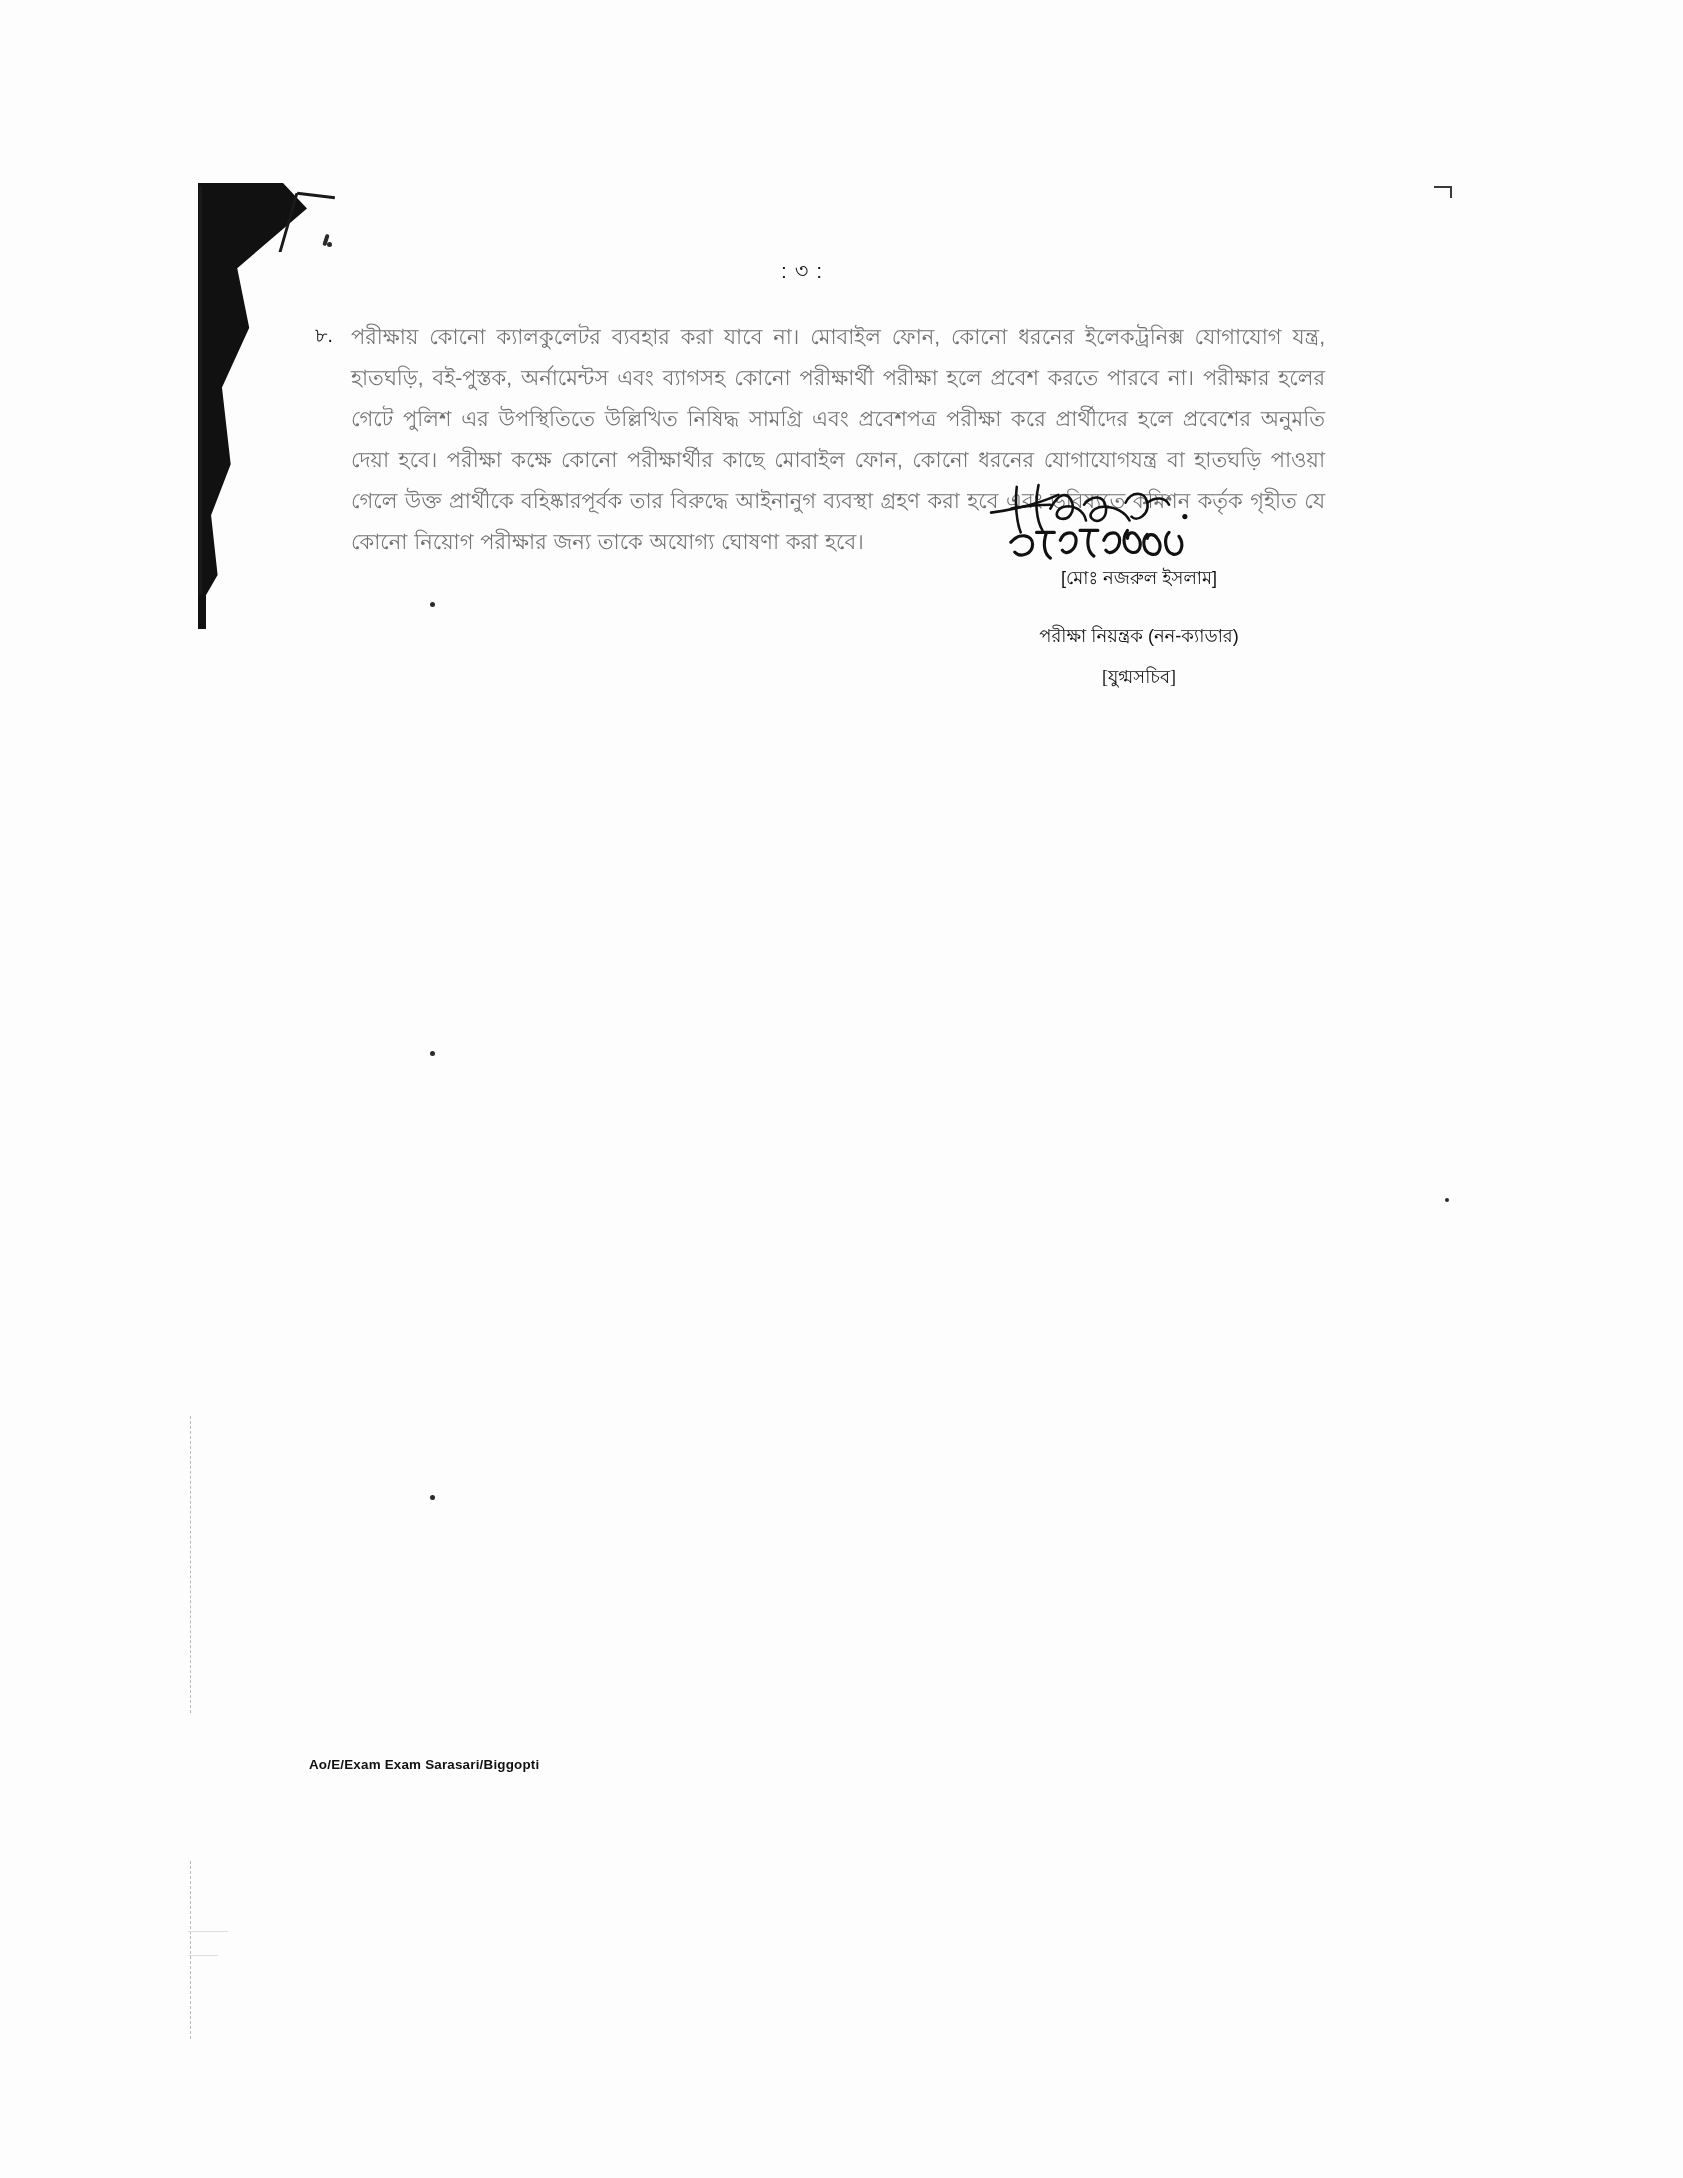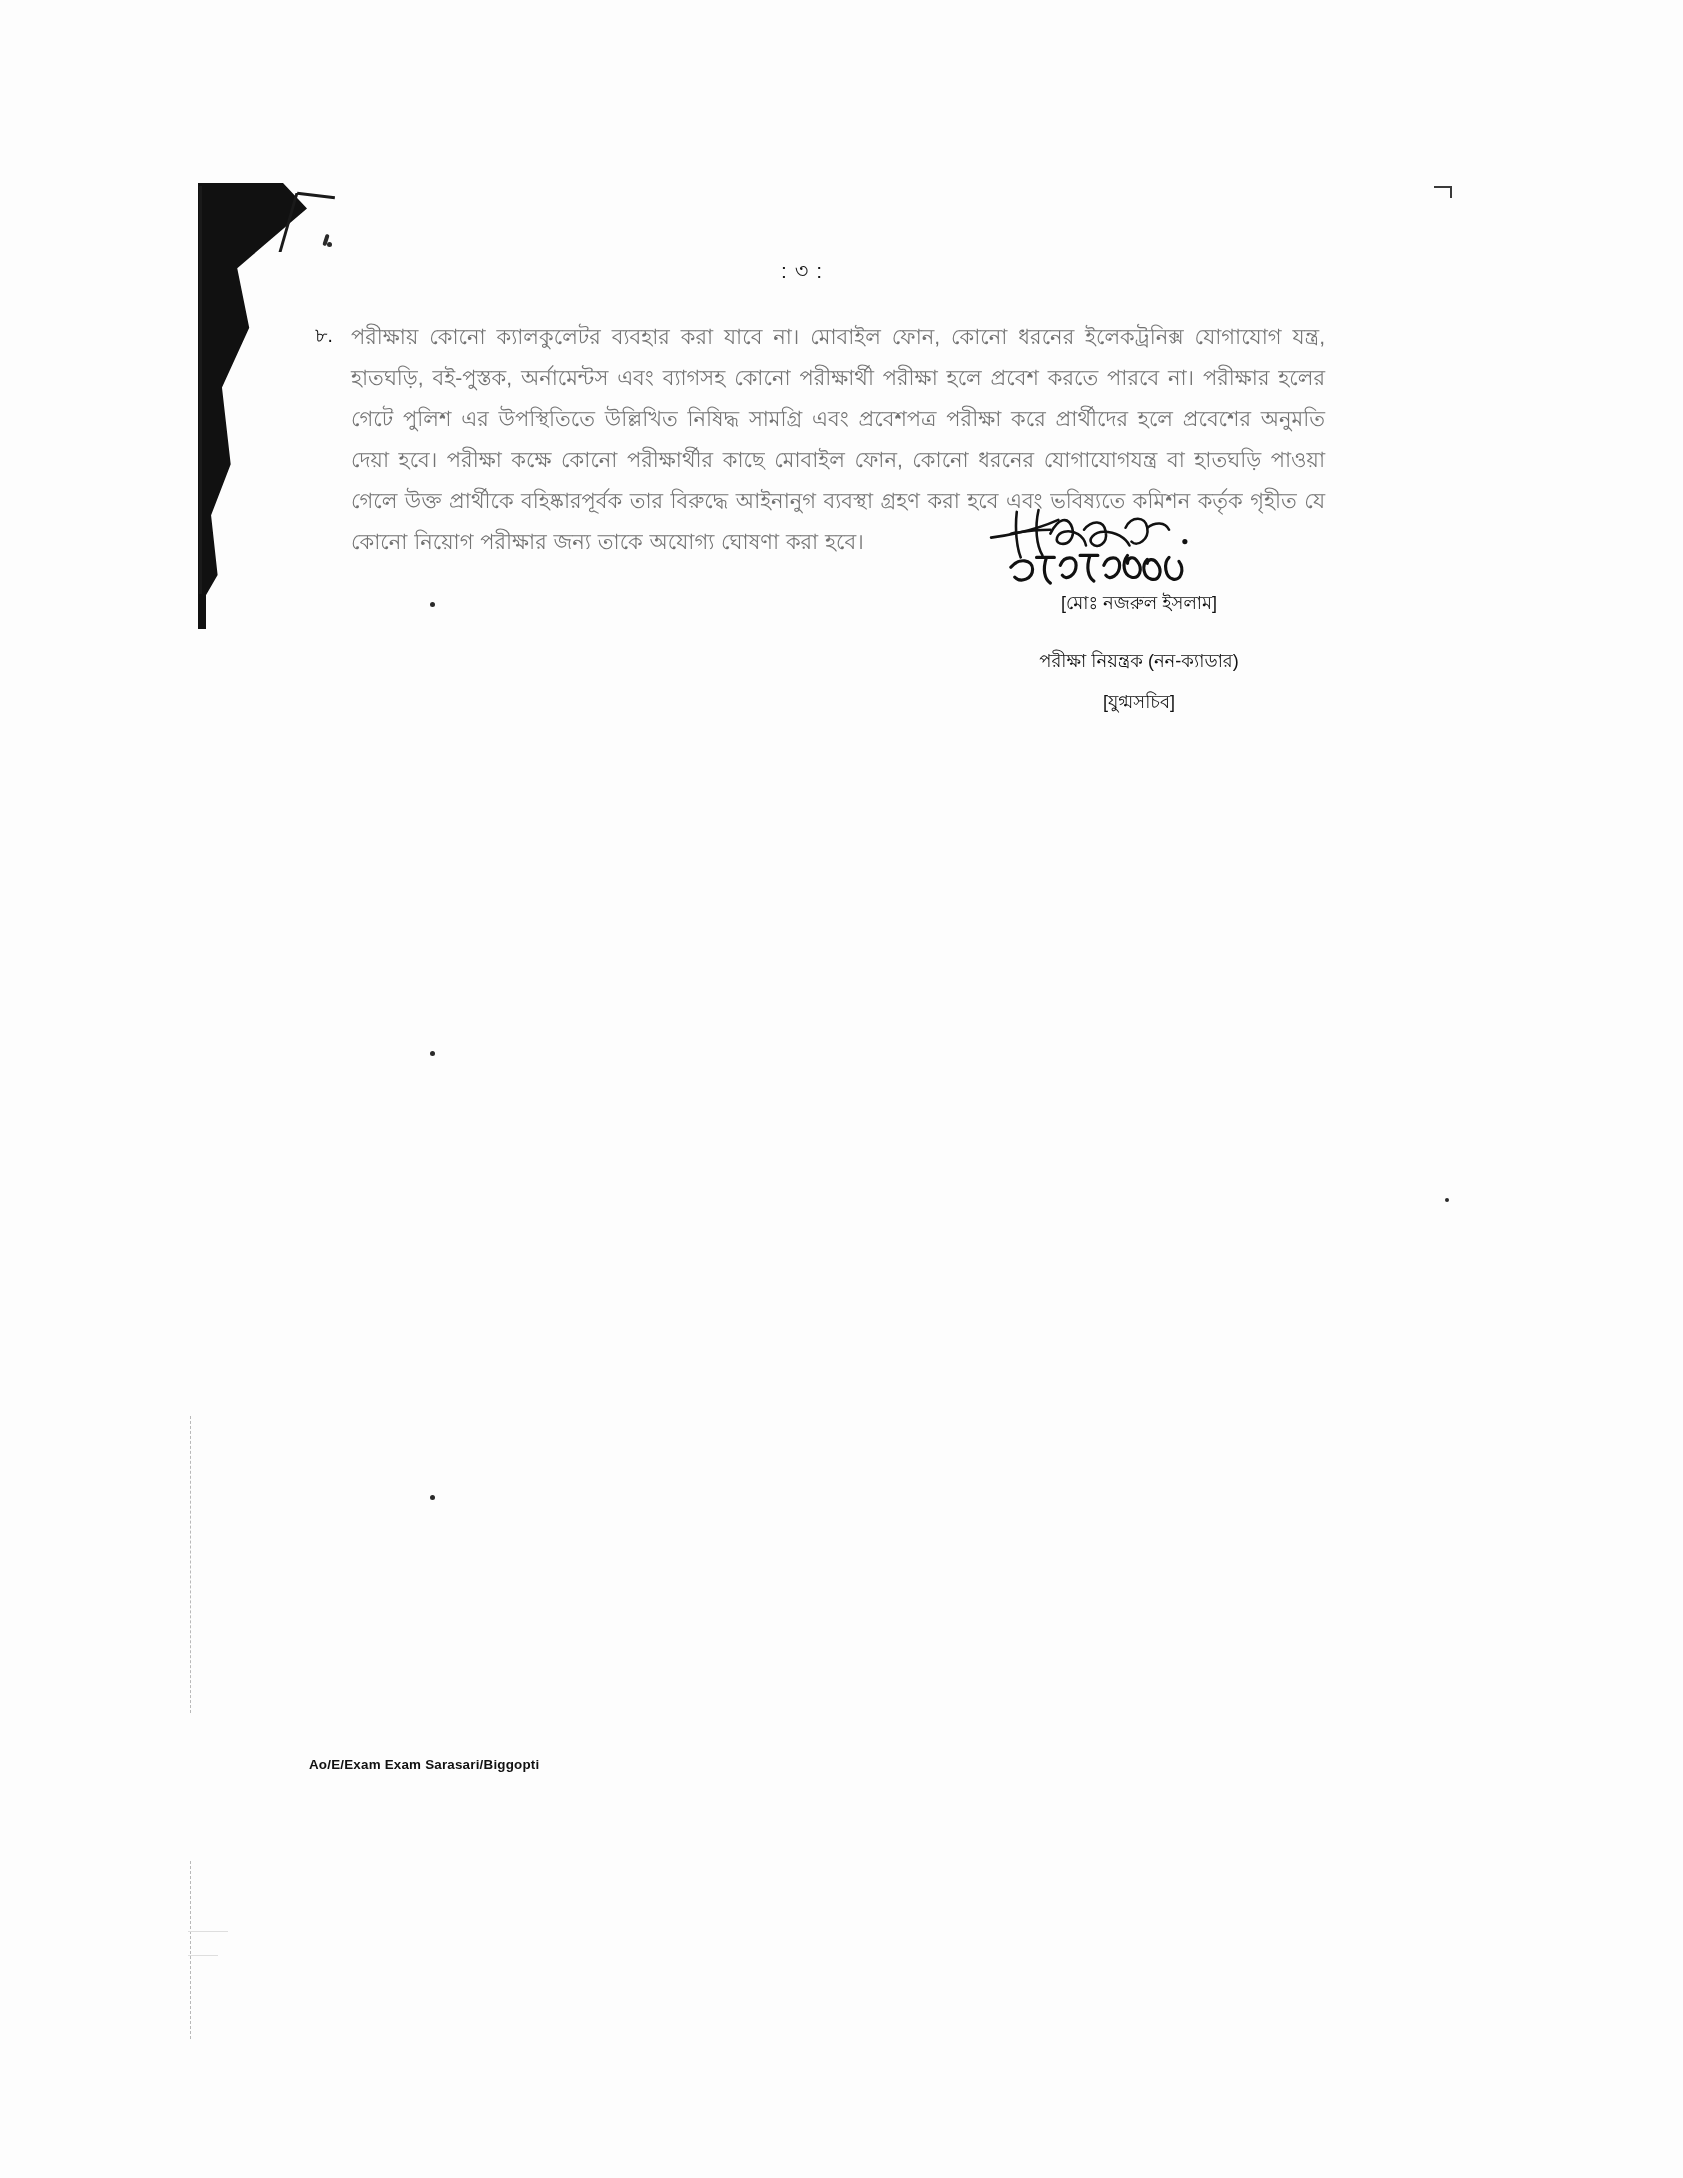--- a/index.html
+++ b/index.html
@@ -127,21 +127,21 @@
     line-height: 1.95;
     color: #737373;
     text-align: justify;
     text-justify: inter-word;
     word-spacing: 1px;
   }
 
   .sign-block {
     position: absolute;
     left: 931px;
-    top: 510px;
+    top: 485px;
     width: 416px;
     text-align: center;
   }
   .signature {
     position: relative;
     height: 77px;
   }
   .sig-svg {
     position: absolute;
     left: 50px;
@@ -154,20 +154,21 @@
   }
   .sign-role {
     font-size: 18px;
     color: #111;
     margin-top: 27px;
   }
   .sign-rank {
     font-size: 18px;
     color: #111;
     margin-top: 10px;
+    font-family: Liberation Serif, serif;
   }
   .footer-ref {
     position: absolute;
     left: 309px;
     top: 1757px;
     font-size: 13.4px;
     font-weight: bold;
     color: #111;
     letter-spacing: 0.2px;
   }

